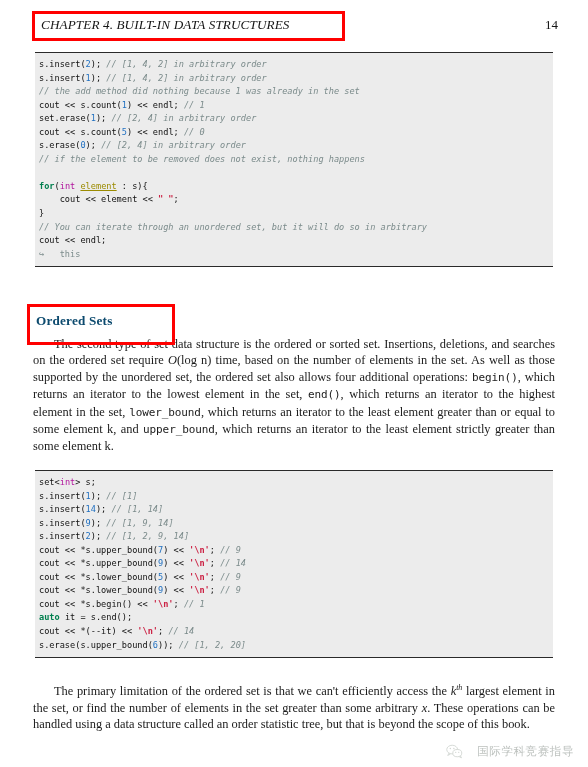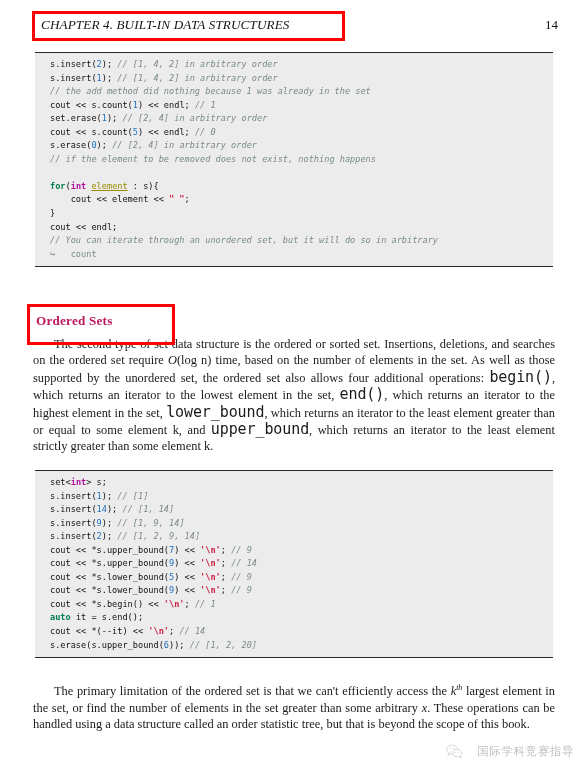--- a/index.html
+++ b/index.html
@@ -79,44 +79,44 @@
     border-top: 1.6px solid #2a2a2a;
     border-bottom: 1.6px solid #2a2a2a;
     padding: 5px 0 5px 0;
     font-family: "DejaVu Sans Mono", "Liberation Mono", monospace;
     font-size: 8.6px;
     line-height: 13.55px;
     color: #111111;
   }
   .codeblock .ln {
     white-space: pre;
-    padding-left: 15px;
+    padding-left: 4px;
     min-height: 13.55px;
   }
   #code-block-1 { top: 52px; }
   #code-block-2 { top: 470px; }
 
   
   .t-cmt  { color: #7b8b8b; font-style: italic; }
   .t-kw   { color: #007f4e; font-weight: bold; }
-  .t-type { color: #b0129b; font-weight: bold; }
+  .t-type { color: #b0129b; font-weight: normal; }
   .t-var  { color: #9b8b00; text-decoration: underline; }
   .t-num  { color: #1f6fc0; }
   .t-str  { color: #cc2244; font-weight: bold; }
   .t-pln  { color: #111111; }
   .t-cont { color: #7b8b8b; }
 
   
   .section-heading {
     position: absolute;
     left: 36px;
     top: 313px;
     font-size: 13.2px;
     font-weight: bold;
-    color: #be185d;
+    color: #0c4a6e;
     letter-spacing: 0.2px;
   }
 
   
   .para {
     position: absolute;
     left: 33px;
     width: 522px;
     font-size: 12.4px;
     line-height: 16.4px;
@@ -124,21 +124,21 @@
     text-justify: inter-word;
     color: #1a1a1a;
     hyphens: none;
   }
   #para-ordered-sets { top: 336px; }
   #para-limitation   { top: 680px; }
 
   .para .indent { display: inline-block; width: 21px; }
   .mono {
     font-family: "DejaVu Sans Mono", "Liberation Mono", monospace;
-    font-size: 15px;
+    font-size: 11px;
     letter-spacing: -0.1px;
   }
   .mathit { font-style: italic; font-family: "Liberation Serif", serif; }
   .sup { font-size: 8px; vertical-align: super; font-style: italic; }
 
   
   .watermark {
     position: absolute;
     right: 14px;
     bottom: 8px;
@@ -176,23 +176,23 @@
       <div class="ln"><span class="t-cmt">// the add method did nothing because 1 was already in the set</span></div>
       <div class="ln"><span class="t-pln">cout &lt;&lt; s.count(</span><span class="t-num">1</span><span class="t-pln">) &lt;&lt; endl; </span><span class="t-cmt">// 1</span></div>
       <div class="ln"><span class="t-pln">set.erase(</span><span class="t-num">1</span><span class="t-pln">); </span><span class="t-cmt">// [2, 4] in arbitrary order</span></div>
       <div class="ln"><span class="t-pln">cout &lt;&lt; s.count(</span><span class="t-num">5</span><span class="t-pln">) &lt;&lt; endl; </span><span class="t-cmt">// 0</span></div>
       <div class="ln"><span class="t-pln">s.erase(</span><span class="t-num">0</span><span class="t-pln">); </span><span class="t-cmt">// [2, 4] in arbitrary order</span></div>
       <div class="ln"><span class="t-cmt">// if the element to be removed does not exist, nothing happens</span></div>
       <div class="ln">&nbsp;</div>
       <div class="ln"><span class="t-kw">for</span><span class="t-pln">(</span><span class="t-type">int</span><span class="t-pln"> </span><span class="t-var">element</span><span class="t-pln"> : s){</span></div>
       <div class="ln"><span class="t-pln">    cout &lt;&lt; element &lt;&lt; </span><span class="t-str">" "</span><span class="t-pln">;</span></div>
       <div class="ln"><span class="t-pln">}</span></div>
+      <div class="ln"><span class="t-cmt">// You can iterate through an unordered set, but it will do so in arbitrary</span></div>
       <div class="ln"><span class="t-pln">cout &lt;&lt; endl;</span></div>
-      <div class="ln"><span class="t-cmt">// You can iterate through an unordered set, but it will do so in arbitrary</span></div>
-      <div class="ln"><span class="t-cont">↪   count</span></div>
+      <div class="ln"><span class="t-cont">↪   this</span></div>
     </div>
 
   <div class="section-heading">Ordered Sets</div>
 
   <div class="para" id="para-ordered-sets">
     <span class="indent"></span><span>The second type of set data structure is the ordered or sorted set. Insertions, deletions, and searches on the ordered set require </span><span class="mathit">O</span><span>(log n)</span><span> time, based on the number of elements in the set. As well as those supported by the unordered set, the ordered set also allows four additional operations: </span><span class="mono">begin()</span><span>, which returns an iterator to the lowest element in the set, </span><span class="mono">end()</span><span>, which returns an iterator to the highest element in the set, </span><span class="mono">lower_bound</span><span>, which returns an iterator to the least element greater than or equal to some element k, and </span><span class="mono">upper_bound</span><span>, which returns an iterator to the least element strictly greater than some element k.</span>
   </div>
 
   <div class="codeblock" id="code-block-2" style="background: rgb(236, 236, 236);">
       <div class="ln"><span class="t-pln">set&lt;</span><span class="t-type">int</span><span class="t-pln">&gt; s;</span></div>

